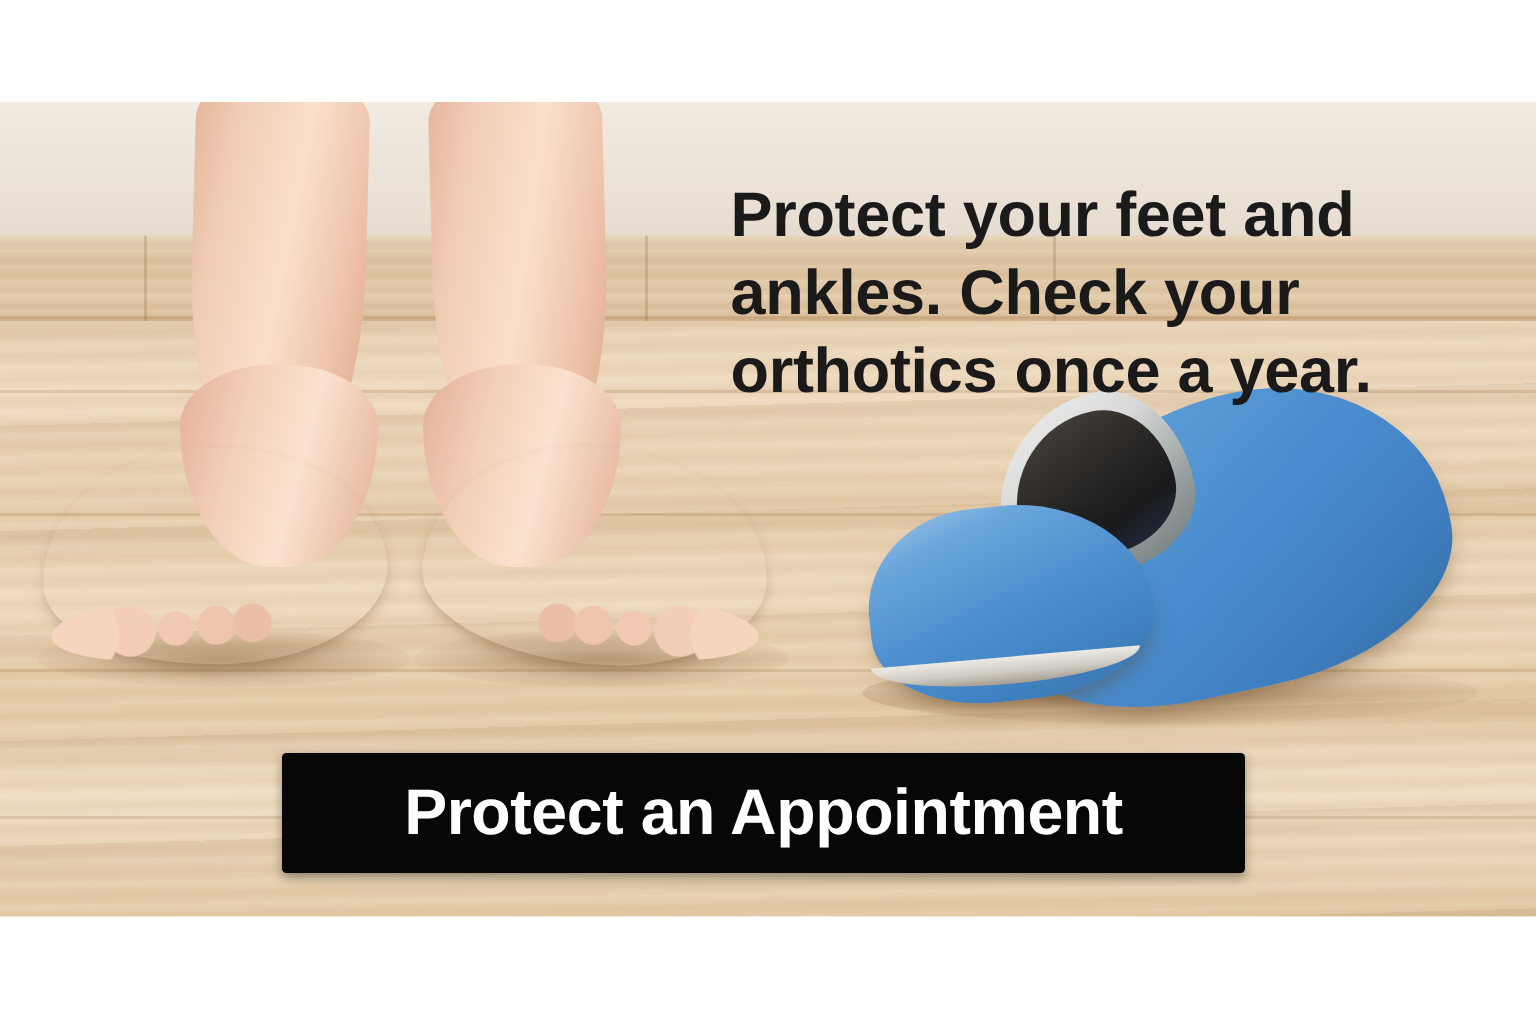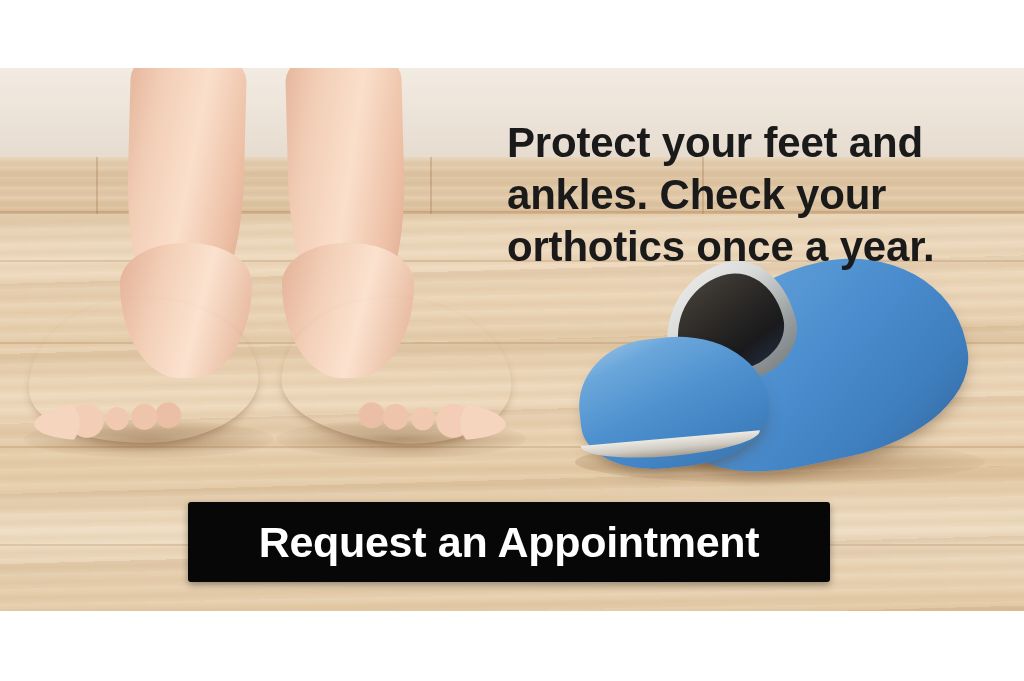--- a/index.html
+++ b/index.html
@@ -210,21 +210,21 @@
     position: absolute;
     left: 0; top: 178px;
     width: 410px; height: 42px;
     background: radial-gradient(ellipse at 42% 50%, rgba(108,68,34,0.40) 0%, rgba(108,68,34,0.14) 52%, rgba(108,68,34,0) 80%);
     border-radius: 50%;
   }
 
   
   .headline {
     position: absolute;
-    left: 507px;
+    left: 487px;
     top: 117px;
     width: 440px;
     margin: 0;
     font-family: "Liberation Sans", sans-serif;
     font-weight: bold;
     font-size: 42px;
     line-height: 52px;
     letter-spacing: -0.2px;
     color: #1a1a1a;
     white-space: pre-line;
@@ -295,15 +295,15 @@
       <div class="insole-front"></div>
       <div class="insole-front-lip"></div>
     </div>
 
   </div>
 
   <h1 class="headline">Protect your feet and
 ankles. Check your
 orthotics once a year.</h1>
 
-  <button class="cta">Request an Appointment</button>
+  <button class="cta">Protect an Appointment</button>
 
 </div>
 
 </body></html>

